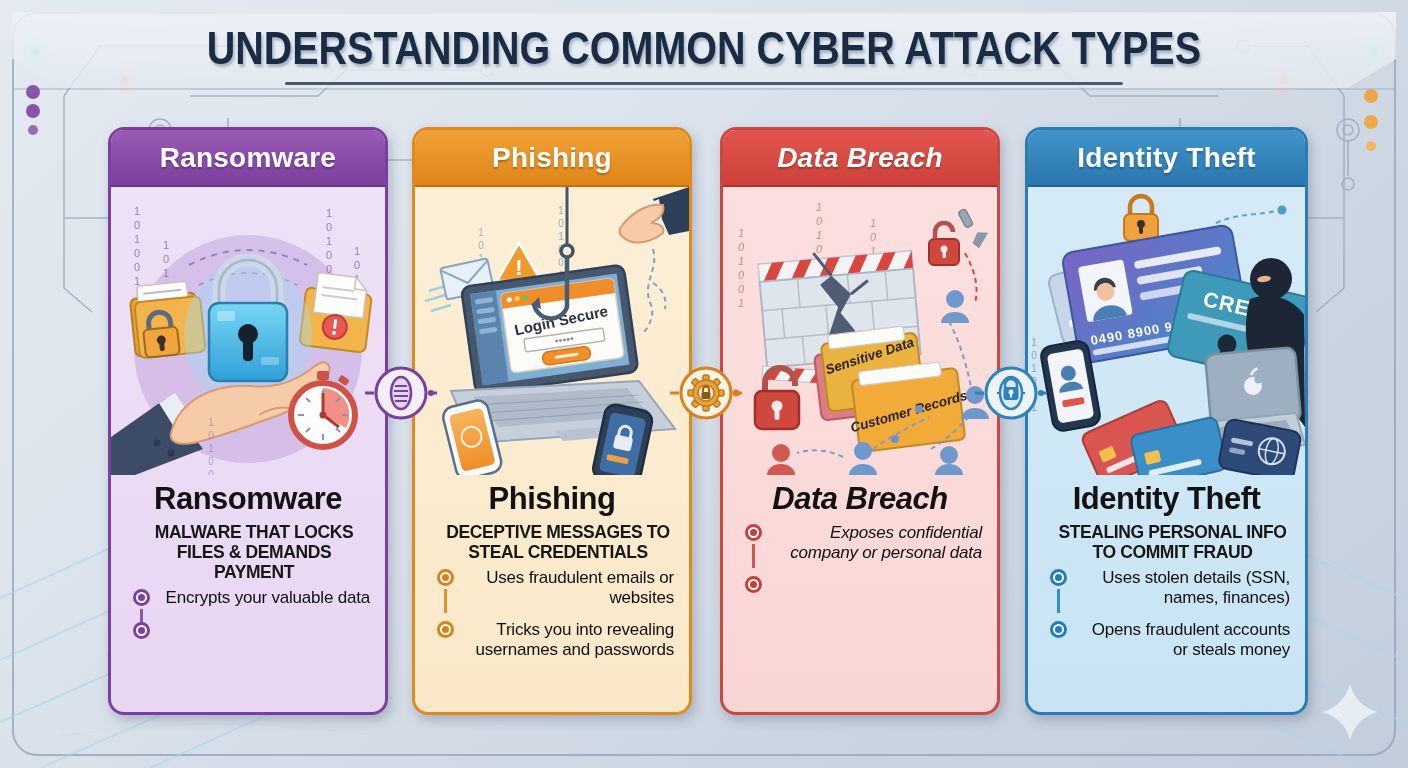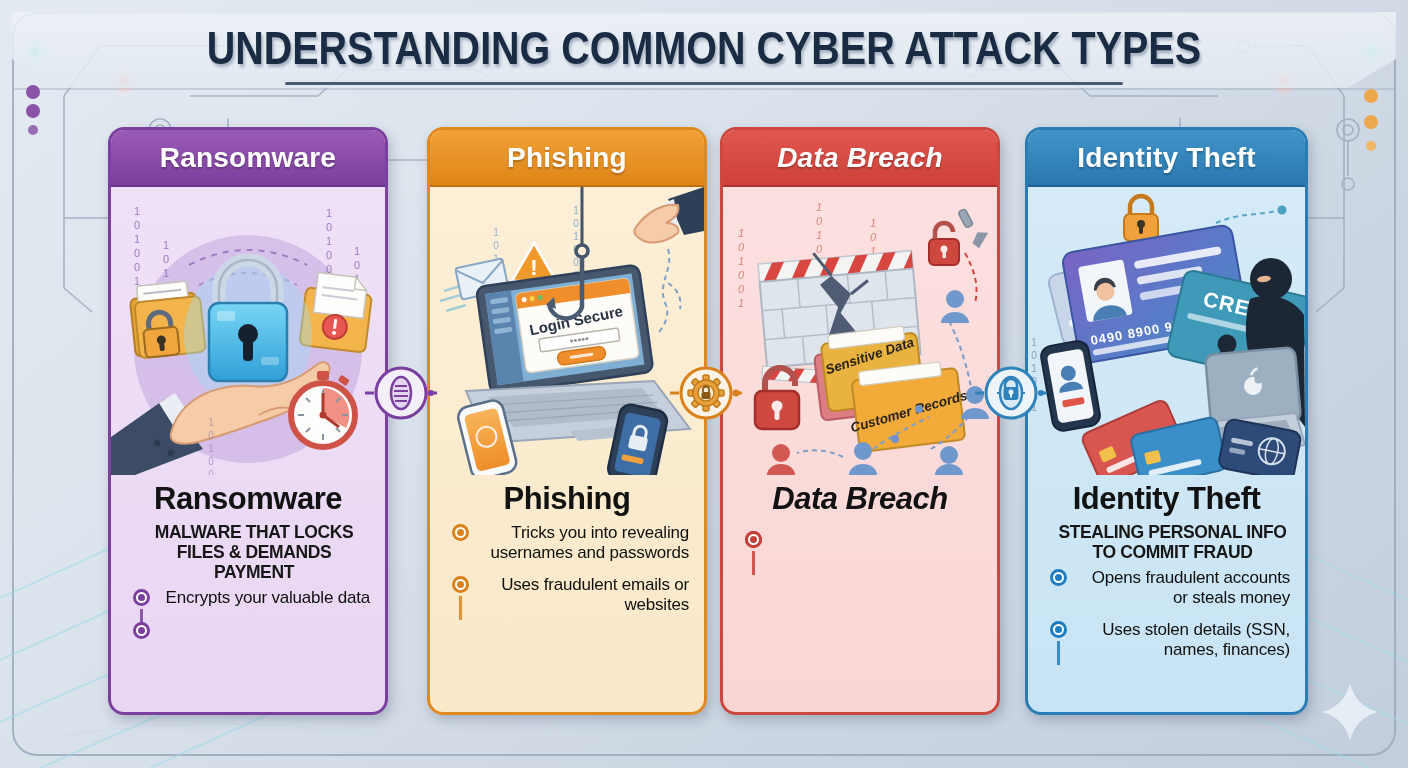--- a/index.html
+++ b/index.html
@@ -40,21 +40,21 @@
   .t-title{font-size:31px;font-weight:bold;color:#121212;margin:2px 0 5px;letter-spacing:-.5px;}
   .t-sub{font-size:17.5px;font-weight:bold;color:#171717;line-height:1.15;letter-spacing:-.4px;margin-left:12px;}
   .bullets{list-style:none;margin:6px 0 0;padding:0 2px 0 9px;text-align:right;}
   .bullets li{position:relative;padding-left:27px;font-size:17px;line-height:1.15;color:#101010;margin-bottom:13px;letter-spacing:-.2px;}
   .b-dot{position:absolute;left:0;top:1px;width:17px;height:17px;border-radius:50%;border:3.5px solid var(--ac);background:#fff;}
   .b-dot::after{content:"";position:absolute;inset:2px;border-radius:50%;background:var(--ac);}
   .b-tail{position:absolute;left:7px;top:21px;height:24px;width:3px;background:var(--ac);opacity:.85;}
 
   .c0{left:108px;border-color:#7b3fa0;background:linear-gradient(180deg,#efe2f7,#e9d6f3);--ac:#7b3fa0;}
   .c0 .hdr{background:linear-gradient(180deg,#9a5bb5,#7c3f9e);border-bottom:2px solid #66328a;}
-  .c1{left:427px;border-color:#e08a1e;background:linear-gradient(180deg,#fdf0d8,#fae8c8);--ac:#d9821b;}
+  .c1{left:412px;border-color:#e08a1e;background:linear-gradient(180deg,#fdf0d8,#fae8c8);--ac:#d9821b;}
   .c1 .hdr{background:linear-gradient(180deg,#f0a136,#e08517);border-bottom:2px solid #bf7010;}
   .c2{left:720px;border-color:#cc4740;background:linear-gradient(180deg,#fce1e0,#f9d6d5);font-style:italic;--ac:#c6403a;}
   .c2 .hdr{background:linear-gradient(180deg,#e0564e,#ce413b);border-bottom:2px solid #ad322d;}
   .c3{left:1025px;width:283px;border-color:#2a7cb5;background:linear-gradient(180deg,#d6ebf8,#c8e4f4);--ac:#1f7cbf;}
   .c3 .hdr{background:linear-gradient(180deg,#4094c9,#2a77ae);border-bottom:2px solid #1f6192;}
 
   .conn{position:absolute;top:364px;width:72px;height:58px;z-index:3;}
   .conn-0{left:365px;}
   .conn-1{left:670px;}
   .conn-2{left:975px;}
@@ -355,23 +355,24 @@
           <rect x="184" y="220" width="48" height="76" rx="11" fill="#2e4058" stroke="#1f2e42" stroke-width="2.5"></rect>
           <rect x="190" y="228" width="36" height="60" rx="5" fill="#3d6ea5"></rect>
           <path d="M202,250 v-5 a6,6 0 0 1 12,0 v5" stroke="#e8eef6" stroke-width="3" fill="none"></path>
           <rect x="199" y="249" width="18" height="14" rx="3" fill="#e8eef6"></rect>
           <rect x="195" y="270" width="22" height="6" rx="2" fill="#f0a03c"></rect>
         </g>
       </svg>
     </div>
     <div class="txt">
       <div class="t-title">Phishing</div>
+      <div class="t-sub">DECEPTIVE MESSAGES TO STEAL CREDENTIALS</div>
       <ul class="bullets">
+        <li><span class="b-dot"></span><span class="b-tail"></span><span>Uses fraudulent emails or websites</span></li>
         <li><span class="b-dot"></span><span>Tricks you into revealing usernames and passwords</span></li>
-        <li><span class="b-dot"></span><span class="b-tail"></span><span>Uses fraudulent emails or websites</span></li>
       </ul>
     </div>
   </div>
 
   <div class="card c2">
     <div class="hdr">Data Breach</div>
     <div class="illo">
       <svg width="274" height="288" viewBox="0 0 274 288">
         <g fill="#cf7064" opacity=".8" font-size="11">
           <text class="vtext" x="18" y="40">101001</text>
@@ -473,21 +474,21 @@
           <g>
               <circle cx="58" cy="266" r="9" fill="#d05a52"></circle>
               <path d="M44,288 a14,11 0 0 1 28,0 Z" fill="#d05a52"></path>
             </g>
         </g>
       </svg>
     </div>
     <div class="txt">
       <div class="t-title">Data Breach</div>
       <ul class="bullets">
-        <li><span class="b-dot"></span><span class="b-tail"></span></li>
+        <li><span class="b-dot"></span><span class="b-tail"></span><span>Exposes confidential company or personal data</span></li>
         <li><span class="b-dot"></span></li>
       </ul>
     </div>
   </div>
 
   <div class="card c3">
     <div class="hdr">Identity Theft</div>
     <div class="illo">
       <svg width="277" height="288" viewBox="0 0 277 288">
         <defs>
@@ -588,22 +589,22 @@
           <line x1="231" y1="262" x2="257" y2="262" stroke="#d8e2ee" stroke-width="1.5"></line>
           <rect x="202" y="256" width="22" height="5" rx="2" fill="#d8e2ee" opacity=".8"></rect>
           <rect x="202" y="266" width="16" height="5" rx="2" fill="#d8e2ee" opacity=".6"></rect>
         </g>
       </svg>
     </div>
     <div class="txt">
       <div class="t-title">Identity Theft</div>
       <div class="t-sub">STEALING PERSONAL INFO TO COMMIT FRAUD</div>
       <ul class="bullets">
+        <li><span class="b-dot"></span><span class="b-tail"></span><span>Uses stolen details (SSN, names, finances)</span></li>
         <li><span class="b-dot"></span><span>Opens fraudulent accounts or steals money</span></li>
-        <li><span class="b-dot"></span><span class="b-tail"></span><span>Uses stolen details (SSN, names, finances)</span></li>
       </ul>
     </div>
   </div>
 
   <div class="conn conn-0">
     <svg width="72" height="58" viewBox="0 0 72 58">
       <line x1="0" y1="29" x2="9" y2="29" stroke="#7b3fa0" stroke-width="3"></line>
       <line x1="63" y1="29" x2="72" y2="29" stroke="#7b3fa0" stroke-width="3"></line>
       <circle cx="66" cy="29" r="3" fill="#7b3fa0"></circle>
       <circle cx="36" cy="29" r="25" fill="#f3eff8" stroke="#7b3fa0" stroke-width="3"></circle>

